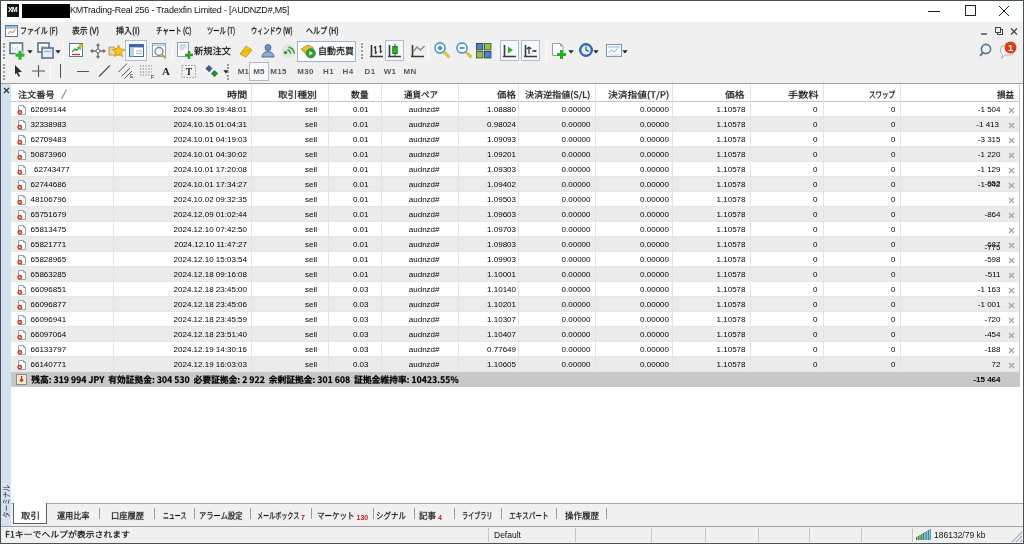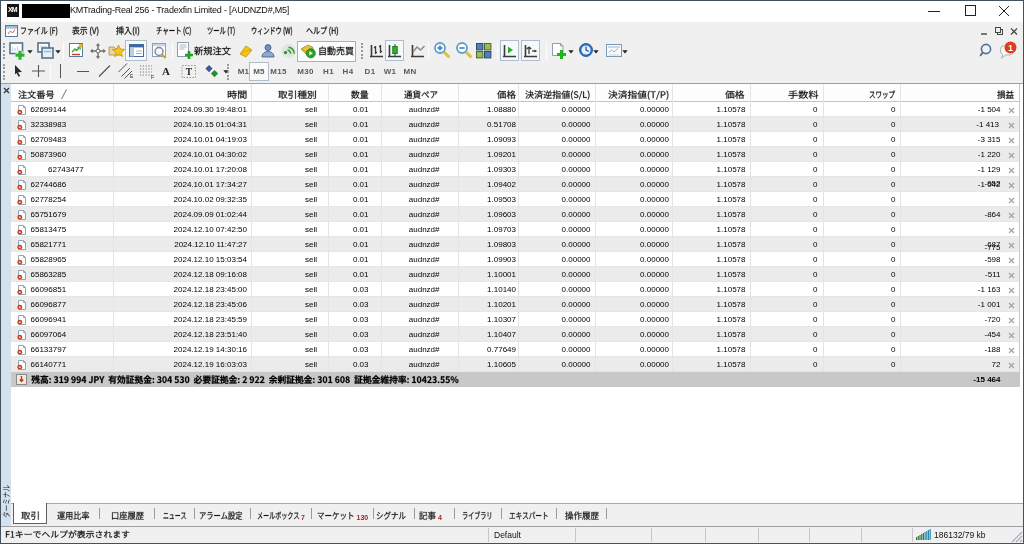--- a/index.html
+++ b/index.html
@@ -374,21 +374,21 @@
     <path d="M1.5 0.5h5l2 2v7h-7z" fill="#fff" stroke="#93a5b8"></path>
     <path d="M6.5 0.5v2h2" fill="none" stroke="#93a5b8"></path>
     <circle cx="2.8" cy="7.2" r="2.4" fill="#cc3a16"></circle>
     <path d="M2.8 6v2M2 7.2l0.8 0.9 0.8-0.9" stroke="#fff" stroke-width="0.7" fill="none"></path>
   </svg>
 <div class="t" style="left:30.5px;top:117px">32338983</div>
 <div class="t r" style="right:777.0px;top:117px">2024.10.15 01:04:31</div>
 <div class="t r" style="right:707.0px;top:117px">sell</div>
 <div class="t r" style="right:655.5px;top:117px">0.01</div>
 <div class="t r" style="right:584.5px;top:117px">audnzd#</div>
-<div class="t r" style="right:508.0px;top:117px">0.51708</div>
+<div class="t r" style="right:508.0px;top:117px">0.98024</div>
 <div class="t r" style="right:433.5px;top:117px">0.00000</div>
 <div class="t r" style="right:355.0px;top:117px">0.00000</div>
 <div class="t r" style="right:278.5px;top:117px">1.10578</div>
 <div class="t r" style="right:206.5px;top:117px">0</div>
 <div class="t r" style="right:128.5px;top:117px">0</div>
 <div class="t r" style="right:25px;top:117px">-1 413</div>
 <svg class="abs" style="left:1007.5px;top:121.5px" width="7" height="7" viewBox="0 0 7 7">
     <path d="M1 1L6 6M6 1L1 6" stroke="#a3a3a3" stroke-width="1.2"></path>
   </svg>
 <svg class="abs" style="left:17px;top:134.5px" width="10" height="10" viewBox="0 0 10 10">
@@ -432,21 +432,21 @@
 <div class="t r" style="right:23.5px;top:147px">-1 220</div>
 <svg class="abs" style="left:1007.5px;top:151.5px" width="7" height="7" viewBox="0 0 7 7">
     <path d="M1 1L6 6M6 1L1 6" stroke="#a3a3a3" stroke-width="1.2"></path>
   </svg>
 <svg class="abs" style="left:17px;top:164.5px" width="10" height="10" viewBox="0 0 10 10">
     <path d="M1.5 0.5h5l2 2v7h-7z" fill="#fff" stroke="#93a5b8"></path>
     <path d="M6.5 0.5v2h2" fill="none" stroke="#93a5b8"></path>
     <circle cx="2.8" cy="7.2" r="2.4" fill="#cc3a16"></circle>
     <path d="M2.8 6v2M2 7.2l0.8 0.9 0.8-0.9" stroke="#fff" stroke-width="0.7" fill="none"></path>
   </svg>
-<div class="t" style="left:48px;top:162px">62743477</div>
+<div class="t" style="left:34px;top:162px">62743477</div>
 <div class="t r" style="right:777.0px;top:162px">2024.10.01 17:20:08</div>
 <div class="t r" style="right:707.0px;top:162px">sell</div>
 <div class="t r" style="right:655.5px;top:162px">0.01</div>
 <div class="t r" style="right:584.5px;top:162px">audnzd#</div>
 <div class="t r" style="right:508.0px;top:162px">1.09303</div>
 <div class="t r" style="right:433.5px;top:162px">0.00000</div>
 <div class="t r" style="right:355.0px;top:162px">0.00000</div>
 <div class="t r" style="right:278.5px;top:162px">1.10578</div>
 <div class="t r" style="right:206.5px;top:162px">0</div>
 <div class="t r" style="right:128.5px;top:162px">0</div>
@@ -474,21 +474,21 @@
 <div class="t r" style="right:23.5px;top:177px">-1 042</div>
 <svg class="abs" style="left:1007.5px;top:181.5px" width="7" height="7" viewBox="0 0 7 7">
     <path d="M1 1L6 6M6 1L1 6" stroke="#a3a3a3" stroke-width="1.2"></path>
   </svg>
 <svg class="abs" style="left:17px;top:194.5px" width="10" height="10" viewBox="0 0 10 10">
     <path d="M1.5 0.5h5l2 2v7h-7z" fill="#fff" stroke="#93a5b8"></path>
     <path d="M6.5 0.5v2h2" fill="none" stroke="#93a5b8"></path>
     <circle cx="2.8" cy="7.2" r="2.4" fill="#cc3a16"></circle>
     <path d="M2.8 6v2M2 7.2l0.8 0.9 0.8-0.9" stroke="#fff" stroke-width="0.7" fill="none"></path>
   </svg>
-<div class="t" style="left:30.5px;top:192px">62778254</div>
+<div class="t" style="left:30.5px;top:192px">48106796</div>
 <div class="t r" style="right:777.0px;top:192px">2024.10.02 09:32:35</div>
 <div class="t r" style="right:707.0px;top:192px">sell</div>
 <div class="t r" style="right:655.5px;top:192px">0.01</div>
 <div class="t r" style="right:584.5px;top:192px">audnzd#</div>
 <div class="t r" style="right:508.0px;top:192px">1.09503</div>
 <div class="t r" style="right:433.5px;top:192px">0.00000</div>
 <div class="t r" style="right:355.0px;top:192px">0.00000</div>
 <div class="t r" style="right:278.5px;top:192px">1.10578</div>
 <div class="t r" style="right:206.5px;top:192px">0</div>
 <div class="t r" style="right:128.5px;top:192px">0</div>
@@ -496,21 +496,21 @@
 <svg class="abs" style="left:1007.5px;top:196.5px" width="7" height="7" viewBox="0 0 7 7">
     <path d="M1 1L6 6M6 1L1 6" stroke="#a3a3a3" stroke-width="1.2"></path>
   </svg>
 <svg class="abs" style="left:17px;top:209.5px" width="10" height="10" viewBox="0 0 10 10">
     <path d="M1.5 0.5h5l2 2v7h-7z" fill="#fff" stroke="#93a5b8"></path>
     <path d="M6.5 0.5v2h2" fill="none" stroke="#93a5b8"></path>
     <circle cx="2.8" cy="7.2" r="2.4" fill="#cc3a16"></circle>
     <path d="M2.8 6v2M2 7.2l0.8 0.9 0.8-0.9" stroke="#fff" stroke-width="0.7" fill="none"></path>
   </svg>
 <div class="t" style="left:30.5px;top:207px">65751679</div>
-<div class="t r" style="right:777.0px;top:207px">2024.09.09 01:02:44</div>
+<div class="t r" style="right:777.0px;top:207px">2024.12.09 01:02:44</div>
 <div class="t r" style="right:707.0px;top:207px">sell</div>
 <div class="t r" style="right:655.5px;top:207px">0.01</div>
 <div class="t r" style="right:584.5px;top:207px">audnzd#</div>
 <div class="t r" style="right:508.0px;top:207px">1.09603</div>
 <div class="t r" style="right:433.5px;top:207px">0.00000</div>
 <div class="t r" style="right:355.0px;top:207px">0.00000</div>
 <div class="t r" style="right:278.5px;top:207px">1.10578</div>
 <div class="t r" style="right:206.5px;top:207px">0</div>
 <div class="t r" style="right:128.5px;top:207px">0</div>
 <div class="t r" style="right:23.5px;top:207px">-864</div>

